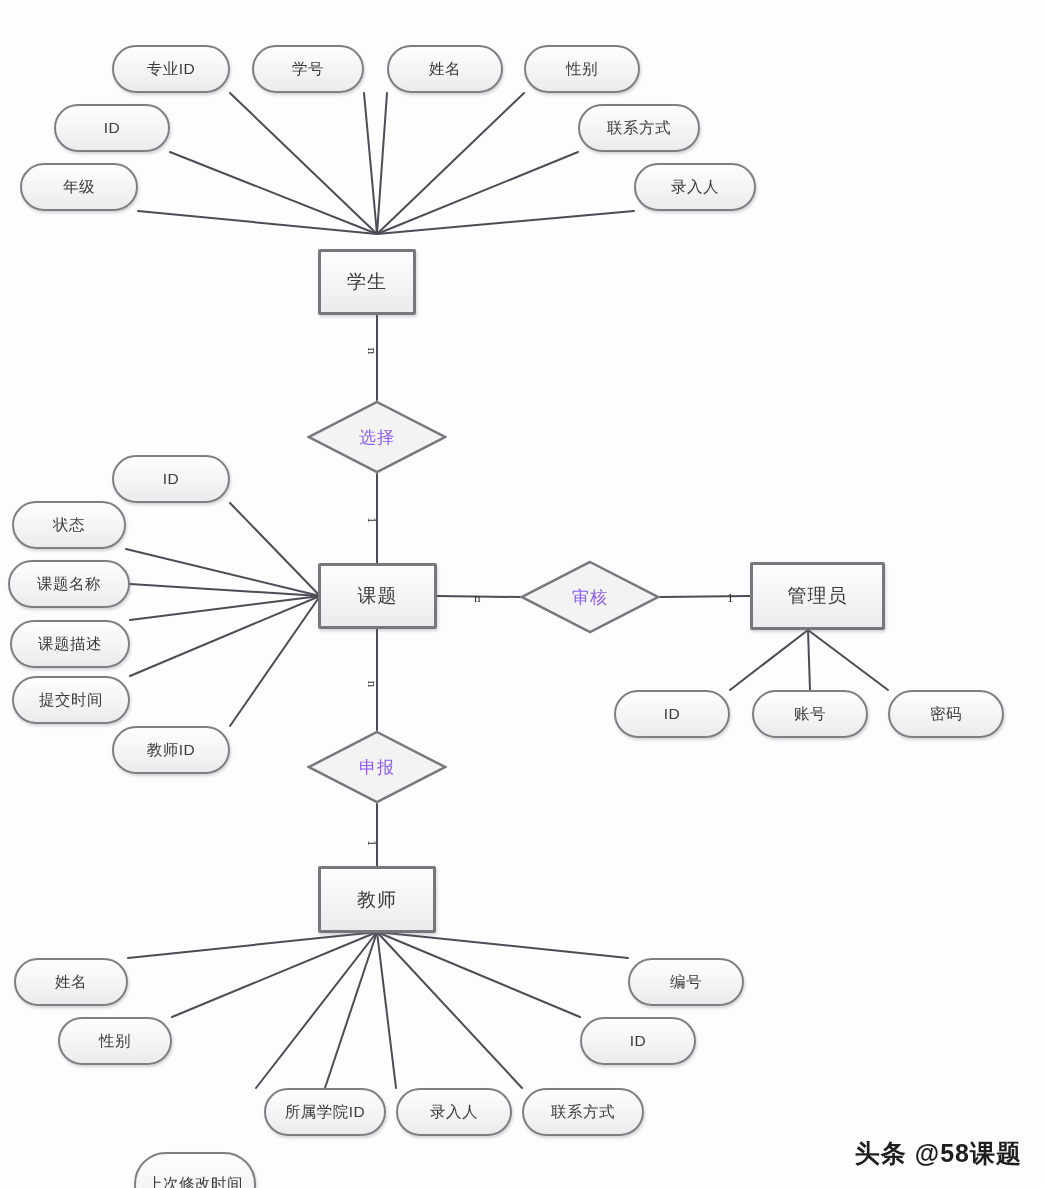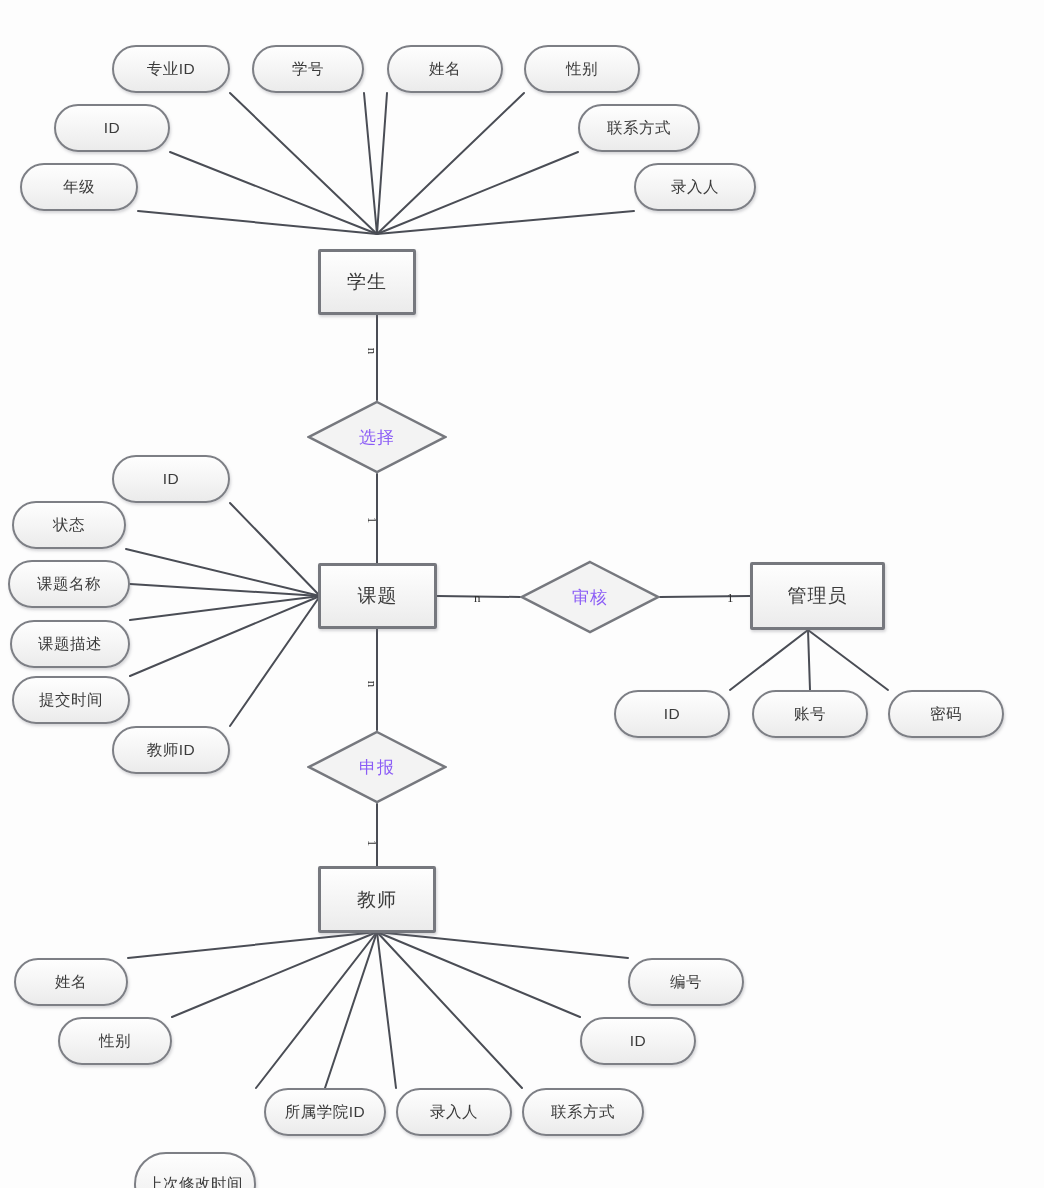--- a/index.html
+++ b/index.html
@@ -232,13 +232,14 @@
         <span class="diamond-label">申报</span>
       </div>
       <div class="card rot" style="left: 369px; top: 343px;">n</div>
       <div class="card rot" style="left: 369px; top: 512px;">1</div>
       <div class="card" style="left: 474px; top: 590px;">n</div>
       <div class="card" style="left: 727px; top: 590px;">1</div>
       <div class="card rot" style="left: 369px; top: 676px;">n</div>
       <div class="card rot" style="left: 369px; top: 835px;">1</div>
     </div>
 
+  <div id="watermark">头条 @58课题</div>
 </div>
 
 </body></html>

